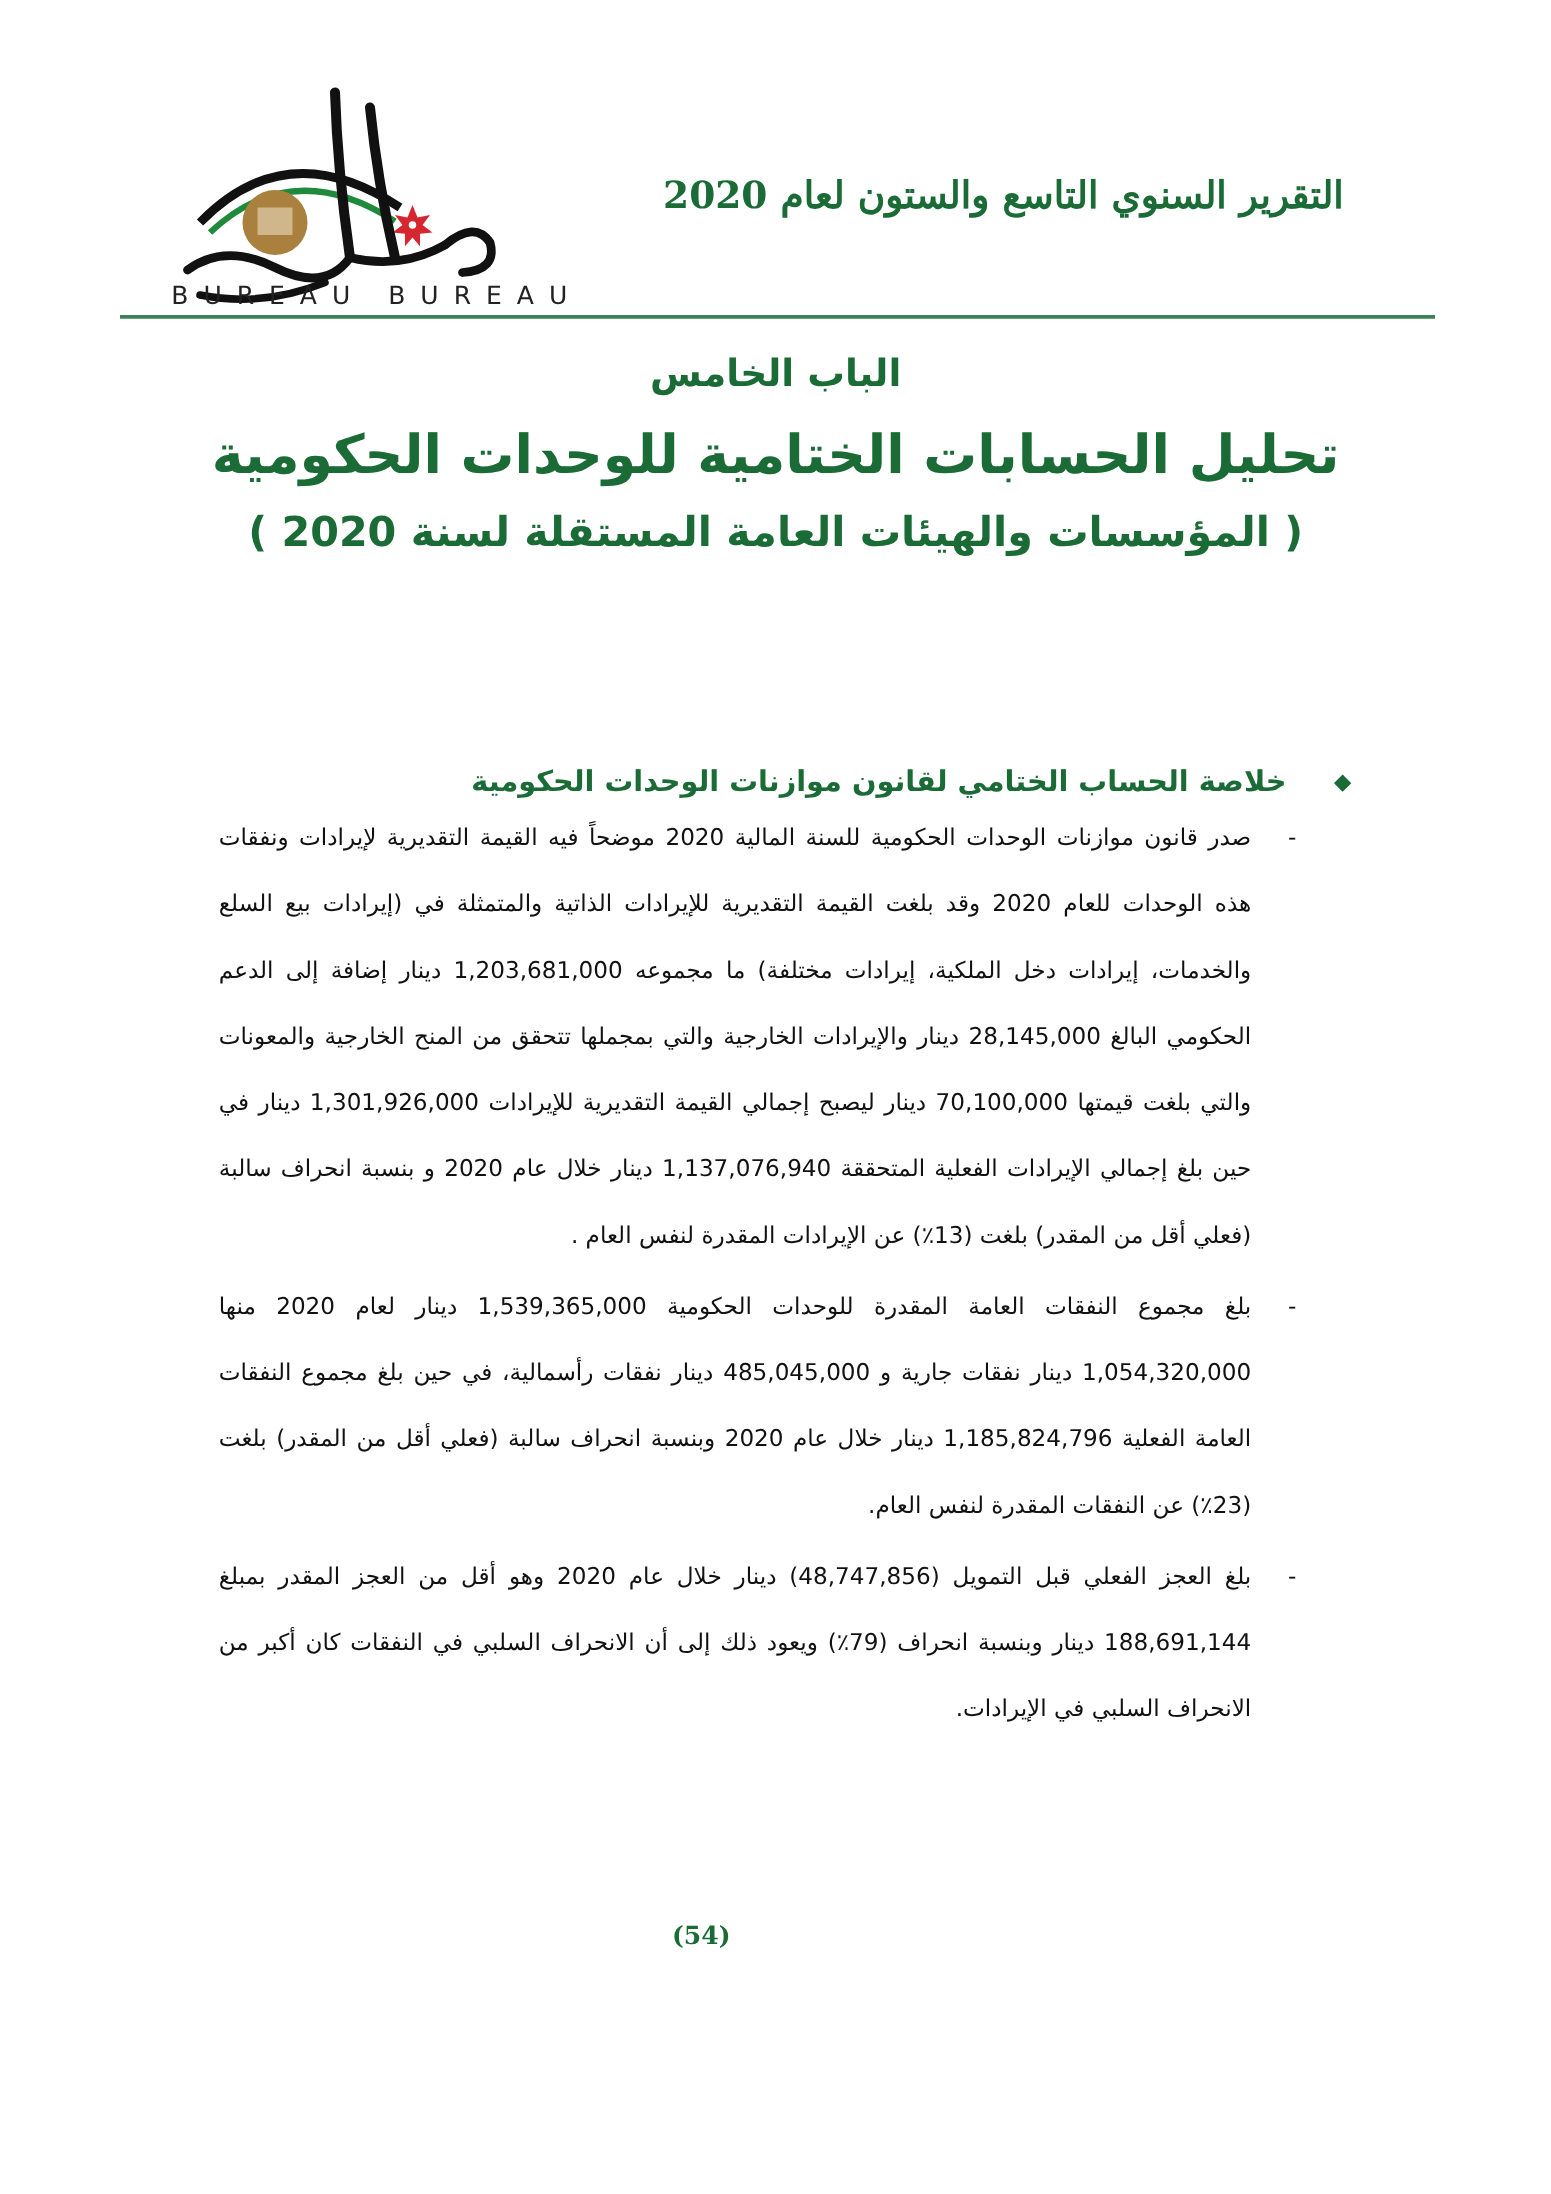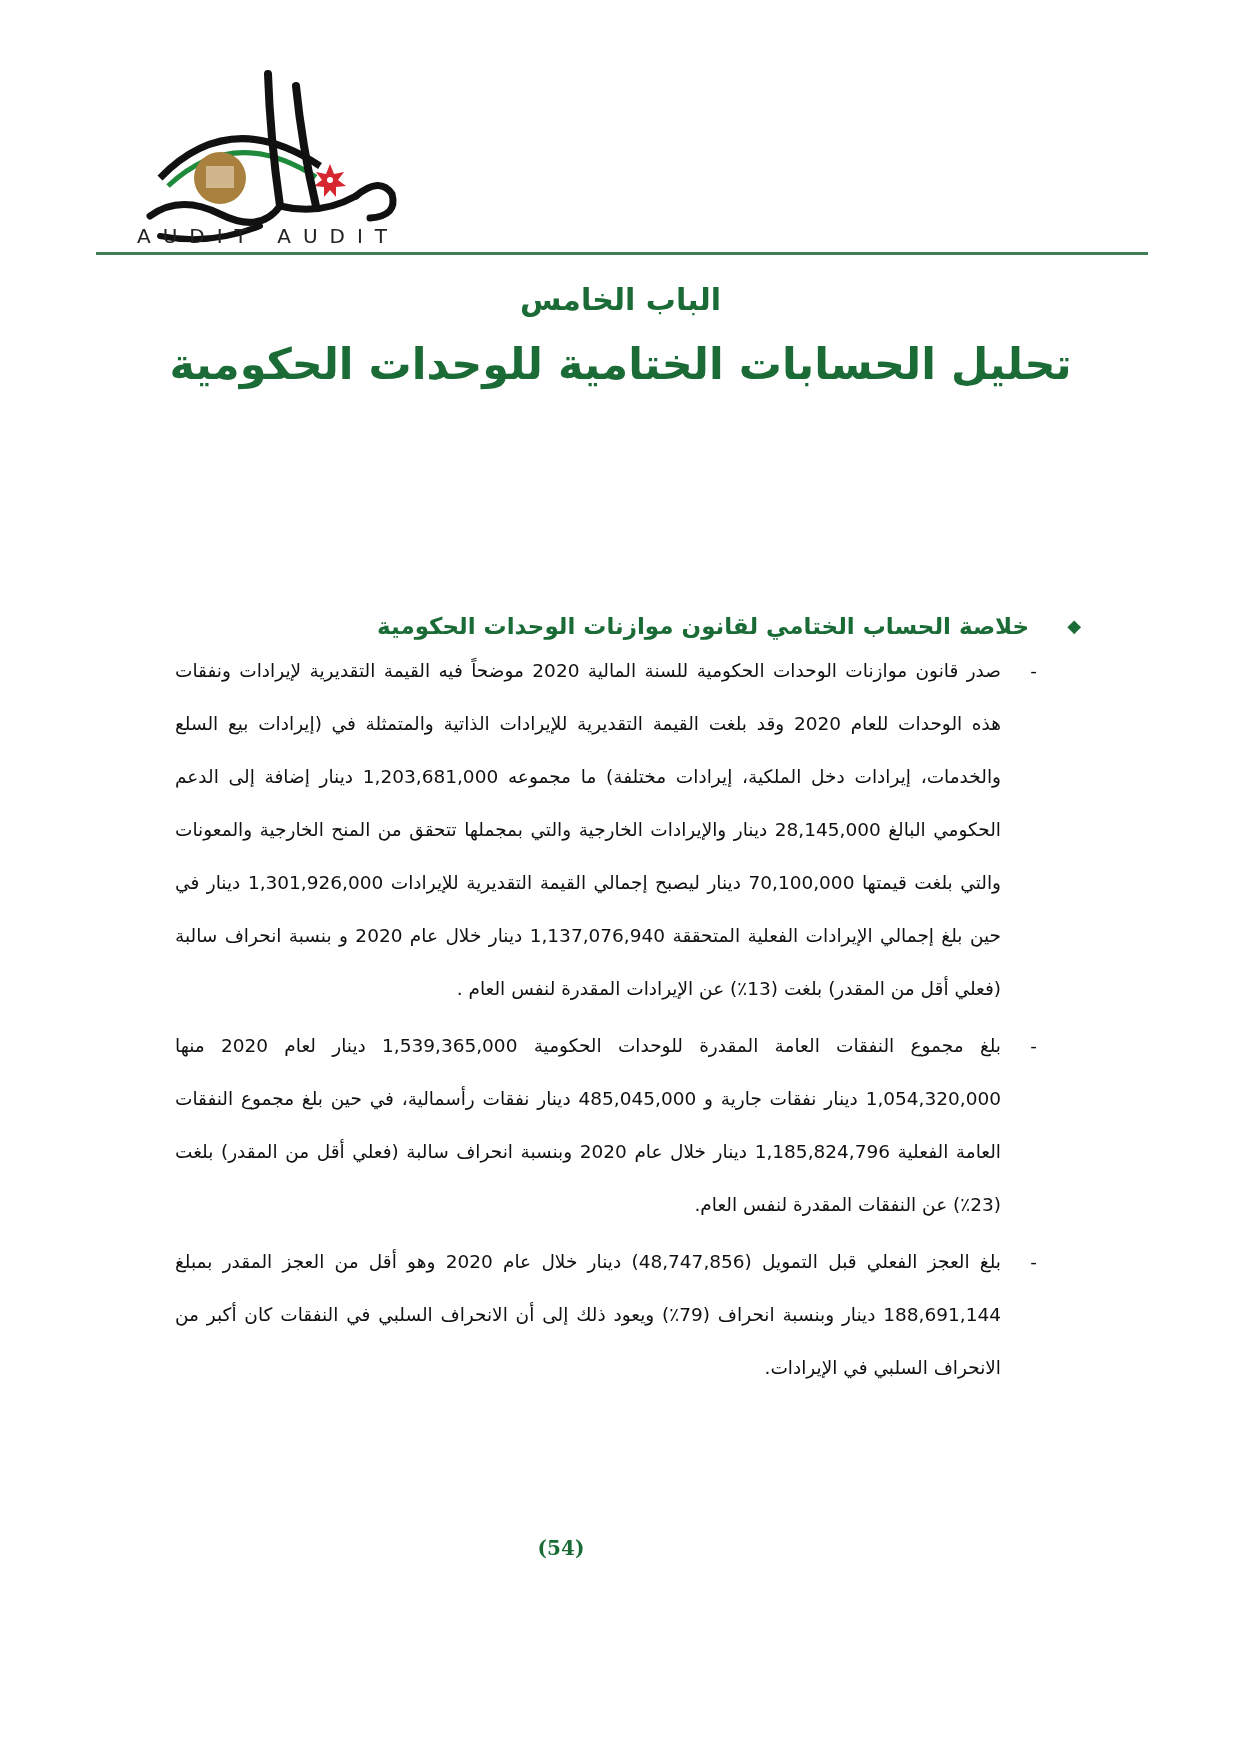--- a/index.html
+++ b/index.html
@@ -58,27 +58,29 @@
       <circle cx="210" cy="114" r="3" fill="#fff"></circle>
 
       <path d="M148 8 Q150 70 160 140" stroke="#111" stroke-width="8" fill="none" stroke-linecap="round"></path>
       <path d="M176 20 Q182 80 196 140" stroke="#111" stroke-width="8" fill="none" stroke-linecap="round"></path>
       <path d="M160 140 Q200 150 236 130" stroke="#111" stroke-width="7" fill="none" stroke-linecap="round"></path>
       <path d="M236 130 Q260 110 272 128 Q278 150 250 152" stroke="#111" stroke-width="7" fill="none" stroke-linecap="round"></path>
       <path d="M30 150 Q60 128 100 148 Q140 168 160 140" stroke="#111" stroke-width="7" fill="none" stroke-linecap="round"></path>
       <path d="M40 170 Q90 180 140 160" stroke="#111" stroke-width="6" fill="none" stroke-linecap="round"></path>
     </svg>
   </div>
-  <div class="logo-text">AUDIT AUDIT</div>
+  <div class="logo-text">BUREAU BUREAU</div>
 
+  <div class="header-title">التقرير السنوي التاسع والستون لعام 2020</div>
   <div class="header-rule"></div>
 
   <div class="chapter">
     <div class="l1">الباب الخامس</div>
     <div class="l2">تحليل الحسابات الختامية للوحدات الحكومية</div>
+    <div class="l3">( المؤسسات والهيئات العامة المستقلة لسنة 2020 )</div>
   </div>
 
 
   <div class="section-heading">
     <span class="bullet">◆</span><span>خلاصة الحساب الختامي لقانون موازنات الوحدات الحكومية</span>
   </div>
 
   <div class="bullets">
     <div class="bullet-item">
       <span class="dash">-</span>

